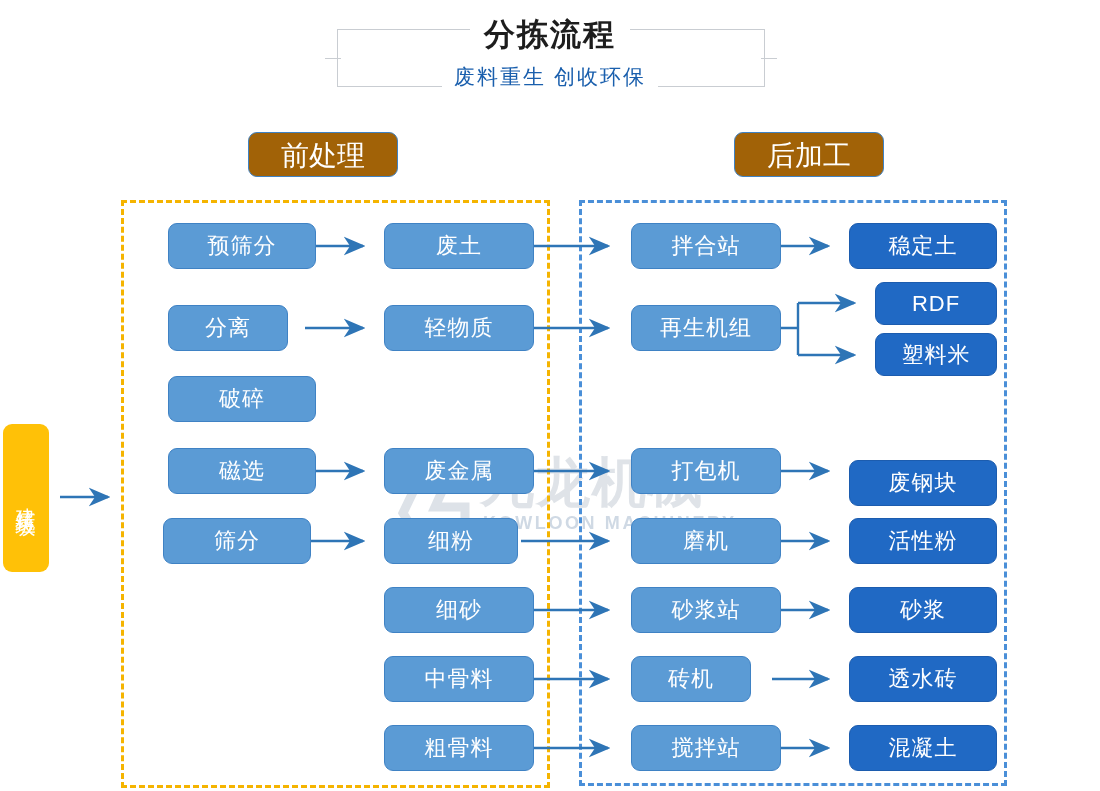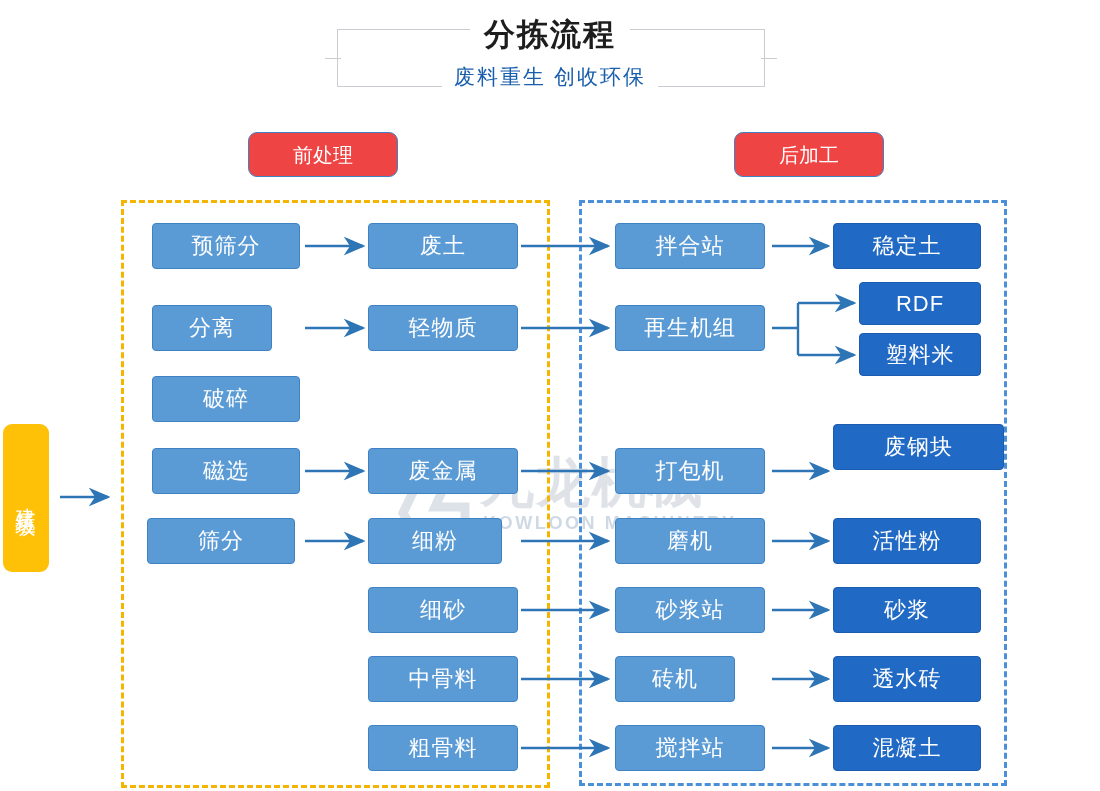--- a/index.html
+++ b/index.html
@@ -119,24 +119,24 @@
     padding: 0 12px;
   }
 
   
   .section-pill {
     position: absolute;
     height: 45px;
     line-height: 45px;
     text-align: center;
     border-radius: 9px;
-    background: #ef4444;
+    background: #a16207;
     border: 1.5px solid #3f82c4;
     color: #ffffff;
-    font-size: 20px;
+    font-size: 28px;
     box-sizing: border-box;
     z-index: 4;
   }
 
   
   .group-box {
     position: absolute;
     box-sizing: border-box;
     z-index: 1;
   }
@@ -179,26 +179,27 @@
     text-orientation: upright;
     letter-spacing: 3px;
   }
 
   
   .node {
     position: absolute;
     display: flex;
     align-items: center;
     justify-content: center;
-    border-radius: 4px;
+    border-radius: 9px;
     color: #ffffff;
     box-sizing: border-box;
     font-size: 22px;
     letter-spacing: 1px;
     z-index: 5;
+    margin-left: 16px;
   }
   .node.c1 {
     background: #5b9bd5;
     border: 1.5px solid #3f82c4;
   }
   .node.c2 {
     background: #5b9bd5;
     border: 1.5px solid #3f82c4;
   }
   .node.c3 {
@@ -308,19 +309,19 @@
   <div class="node c3" style="left:615px; top:223px; width:150px; height:46px;">拌合站</div>
   <div class="node c3" style="left:615px; top:448px; width:150px; height:46px;">打包机</div>
   <div class="node c3" style="left:615px; top:518px; width:150px; height:46px;">磨机</div>
   <div class="node c3" style="left:615px; top:587px; width:150px; height:46px;">砂浆站</div>
   <div class="node c3" style="left:615px; top:656px; width:120px; height:46px;">砖机</div>
   <div class="node c3" style="left:615px; top:725px; width:150px; height:46px;">搅拌站</div>
 
   <div class="node c4" style="left:833px; top:223px; width:148px; height:46px;">稳定土</div>
   <div class="node c4" style="left:859px; top:282px; width:122px; height:43px;">RDF</div>
   <div class="node c4" style="left:859px; top:333px; width:122px; height:43px;">塑料米</div>
-  <div class="node c4" style="left:833px; top:424px; width:171px; height:46px;">废钢块</div>
+  <div class="node c4" style="left:833px; top:460px; width:148px; height:46px;">废钢块</div>
   <div class="node c4" style="left:833px; top:518px; width:148px; height:46px;">活性粉</div>
   <div class="node c4" style="left:833px; top:587px; width:148px; height:46px;">砂浆</div>
   <div class="node c4" style="left:833px; top:656px; width:148px; height:46px;">透水砖</div>
   <div class="node c4" style="left:833px; top:725px; width:148px; height:46px;">混凝土</div>
 
 </div>
 
 </body></html>

